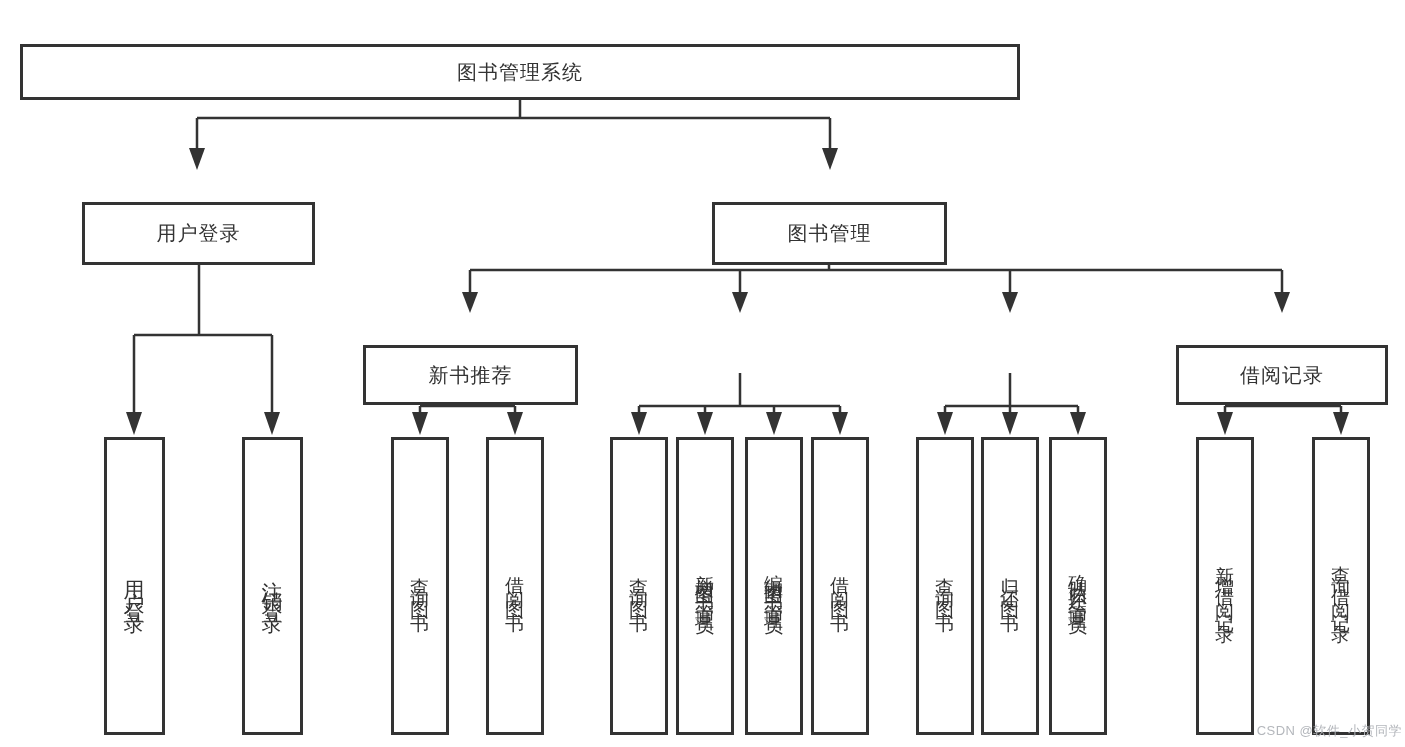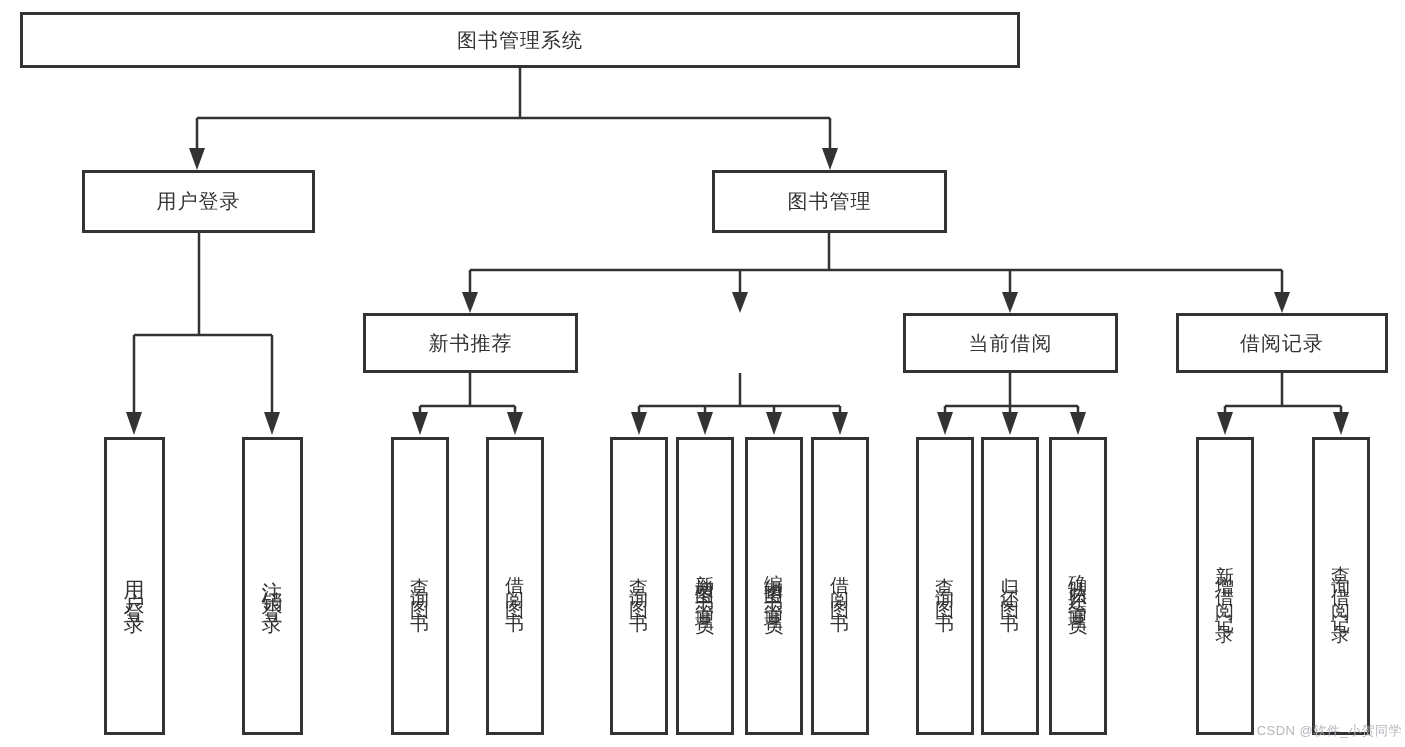--- a/index.html
+++ b/index.html
@@ -21,20 +21,21 @@
     position: absolute;
     box-sizing: border-box;
     border: 3px solid #333333;
     background: #ffffff;
     display: flex;
     align-items: center;
     justify-content: center;
     font-size: 20px;
     letter-spacing: 1px;
     white-space: nowrap;
+    margin-top: 32px;
   }
   .vbox {
     position: absolute;
     box-sizing: border-box;
     border: 3px solid #333333;
     background: #ffffff;
     display: flex;
     align-items: center;
     justify-content: center;
     overflow: hidden;
@@ -110,21 +111,20 @@
       <polygon points="1333,412 1349,412 1341,435"></polygon>
     </g>
   </svg>
 
   <div class="hbox" style="left:20px; top:12px; width:1000px; height:56px;">图书管理系统</div>
 
   <div class="hbox" style="left:82px; top:170px; width:233px; height:63px;">用户登录</div>
   <div class="hbox" style="left:712px; top:170px; width:235px; height:63px;">图书管理</div>
 
   <div class="hbox" style="left:363px; top:313px; width:215px; height:60px;">新书推荐</div>
-  <div class="hbox" style="left:903px; top:313px; width:215px; height:60px;">当前借阅</div>
   <div class="hbox" style="left:1176px; top:313px; width:212px; height:60px;font-family:Liberation Mono, monospace;">借阅记录</div>
 
   <div class="vbox big" style="left:104px; top:437px; width:61px; height:298px;">
     <span>用户登录</span>
   </div>
   <div class="vbox big" style="left:242px; top:437px; width:61px; height:298px;">
     <span>注销登录</span>
   </div>
 
   <div class="vbox" style="left:391px; top:437px; width:58px; height:298px;">

